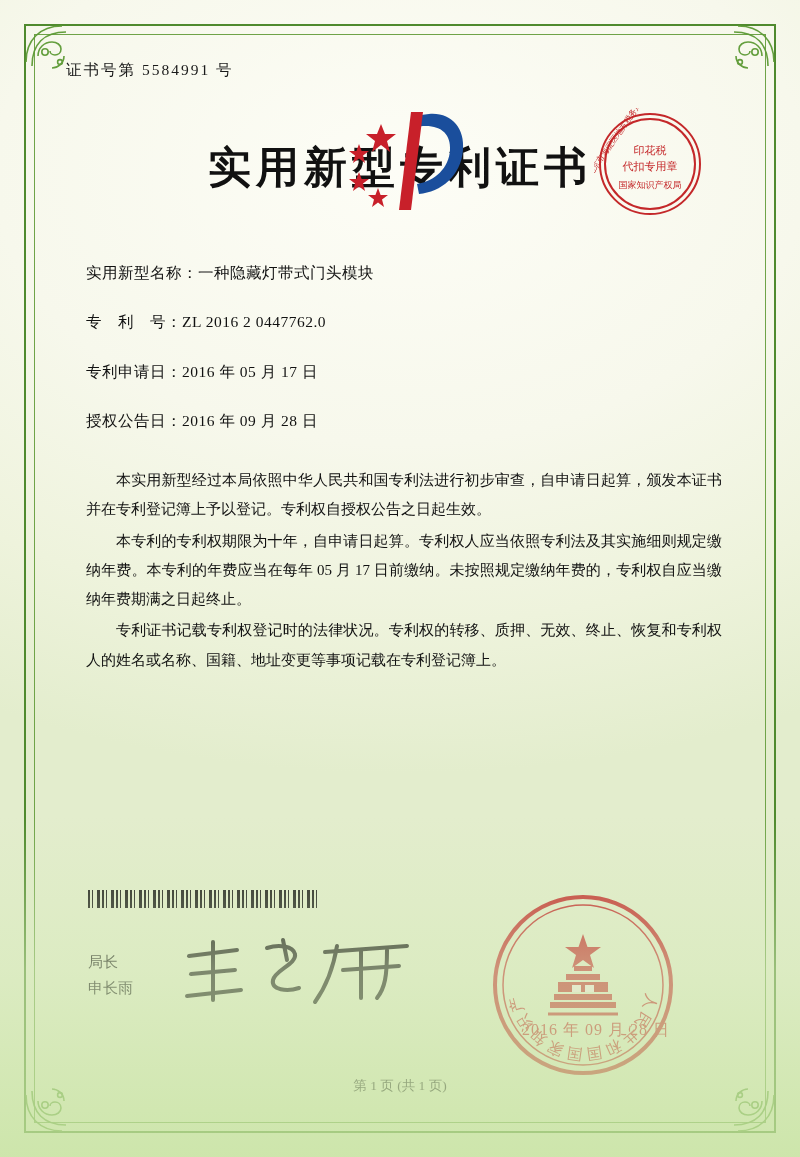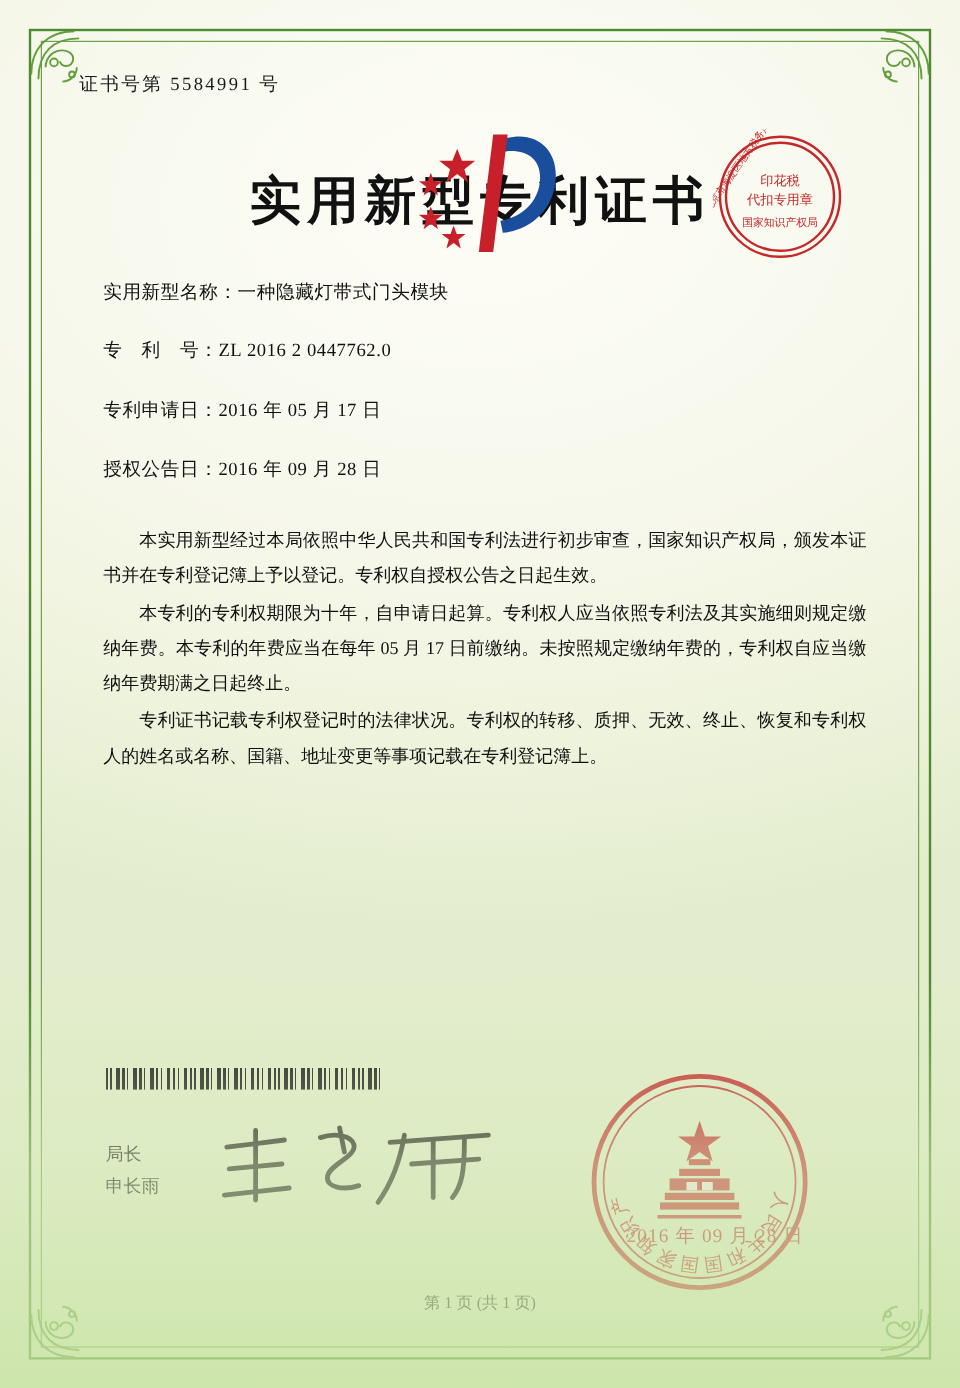--- a/index.html
+++ b/index.html
@@ -90,21 +90,21 @@
     text-align: center;
     font-size: 43px;
     font-weight: bold;
     letter-spacing: 5px;
     color: #111;
     margin-top: 58px;
     font-family: "DejaVu Serif", "Liberation Serif", serif;
   }
 
   .fields {
-    margin-top: 35px;
+    margin-top: 64px;
     margin-left: 26px;
     font-size: 15.5px;
     color: #111;
   }
   .field {
     margin-bottom: 26px;
     line-height: 1.5;
   }
   .field .lbl {
     letter-spacing: 0.5px;
@@ -281,21 +281,21 @@
       </div>
       <div class="field">
         <span class="lbl">专利申请日：</span><span class="val">2016 年 05 月 17 日</span>
       </div>
       <div class="field">
         <span class="lbl">授权公告日：</span><span class="val">2016 年 09 月 28 日</span>
       </div>
     </div>
 
     <div class="body-text">
-      <p>本实用新型经过本局依照中华人民共和国专利法进行初步审查，国家知识产权局，颁发本证书并在专利登记簿上予以登记。专利权自授权公告之日起生效。</p>
+      <p>本实用新型经过本局依照中华人民共和国专利法进行初步审查，自申请日起算，颁发本证书并在专利登记簿上予以登记。专利权自授权公告之日起生效。</p>
       <p>本专利的专利权期限为十年，自申请日起算。专利权人应当依照专利法及其实施细则规定缴纳年费。本专利的年费应当在每年 05 月 17 日前缴纳。未按照规定缴纳年费的，专利权自应当缴纳年费期满之日起终止。</p>
       <p>专利证书记载专利权登记时的法律状况。专利权的转移、质押、无效、终止、恢复和专利权人的姓名或名称、国籍、地址变更等事项记载在专利登记簿上。</p>
     </div>
   </div>
 
   <div class="barcode"></div>
 
   <div class="signature-block">
     <div>局长</div>
     <div>申长雨</div>

